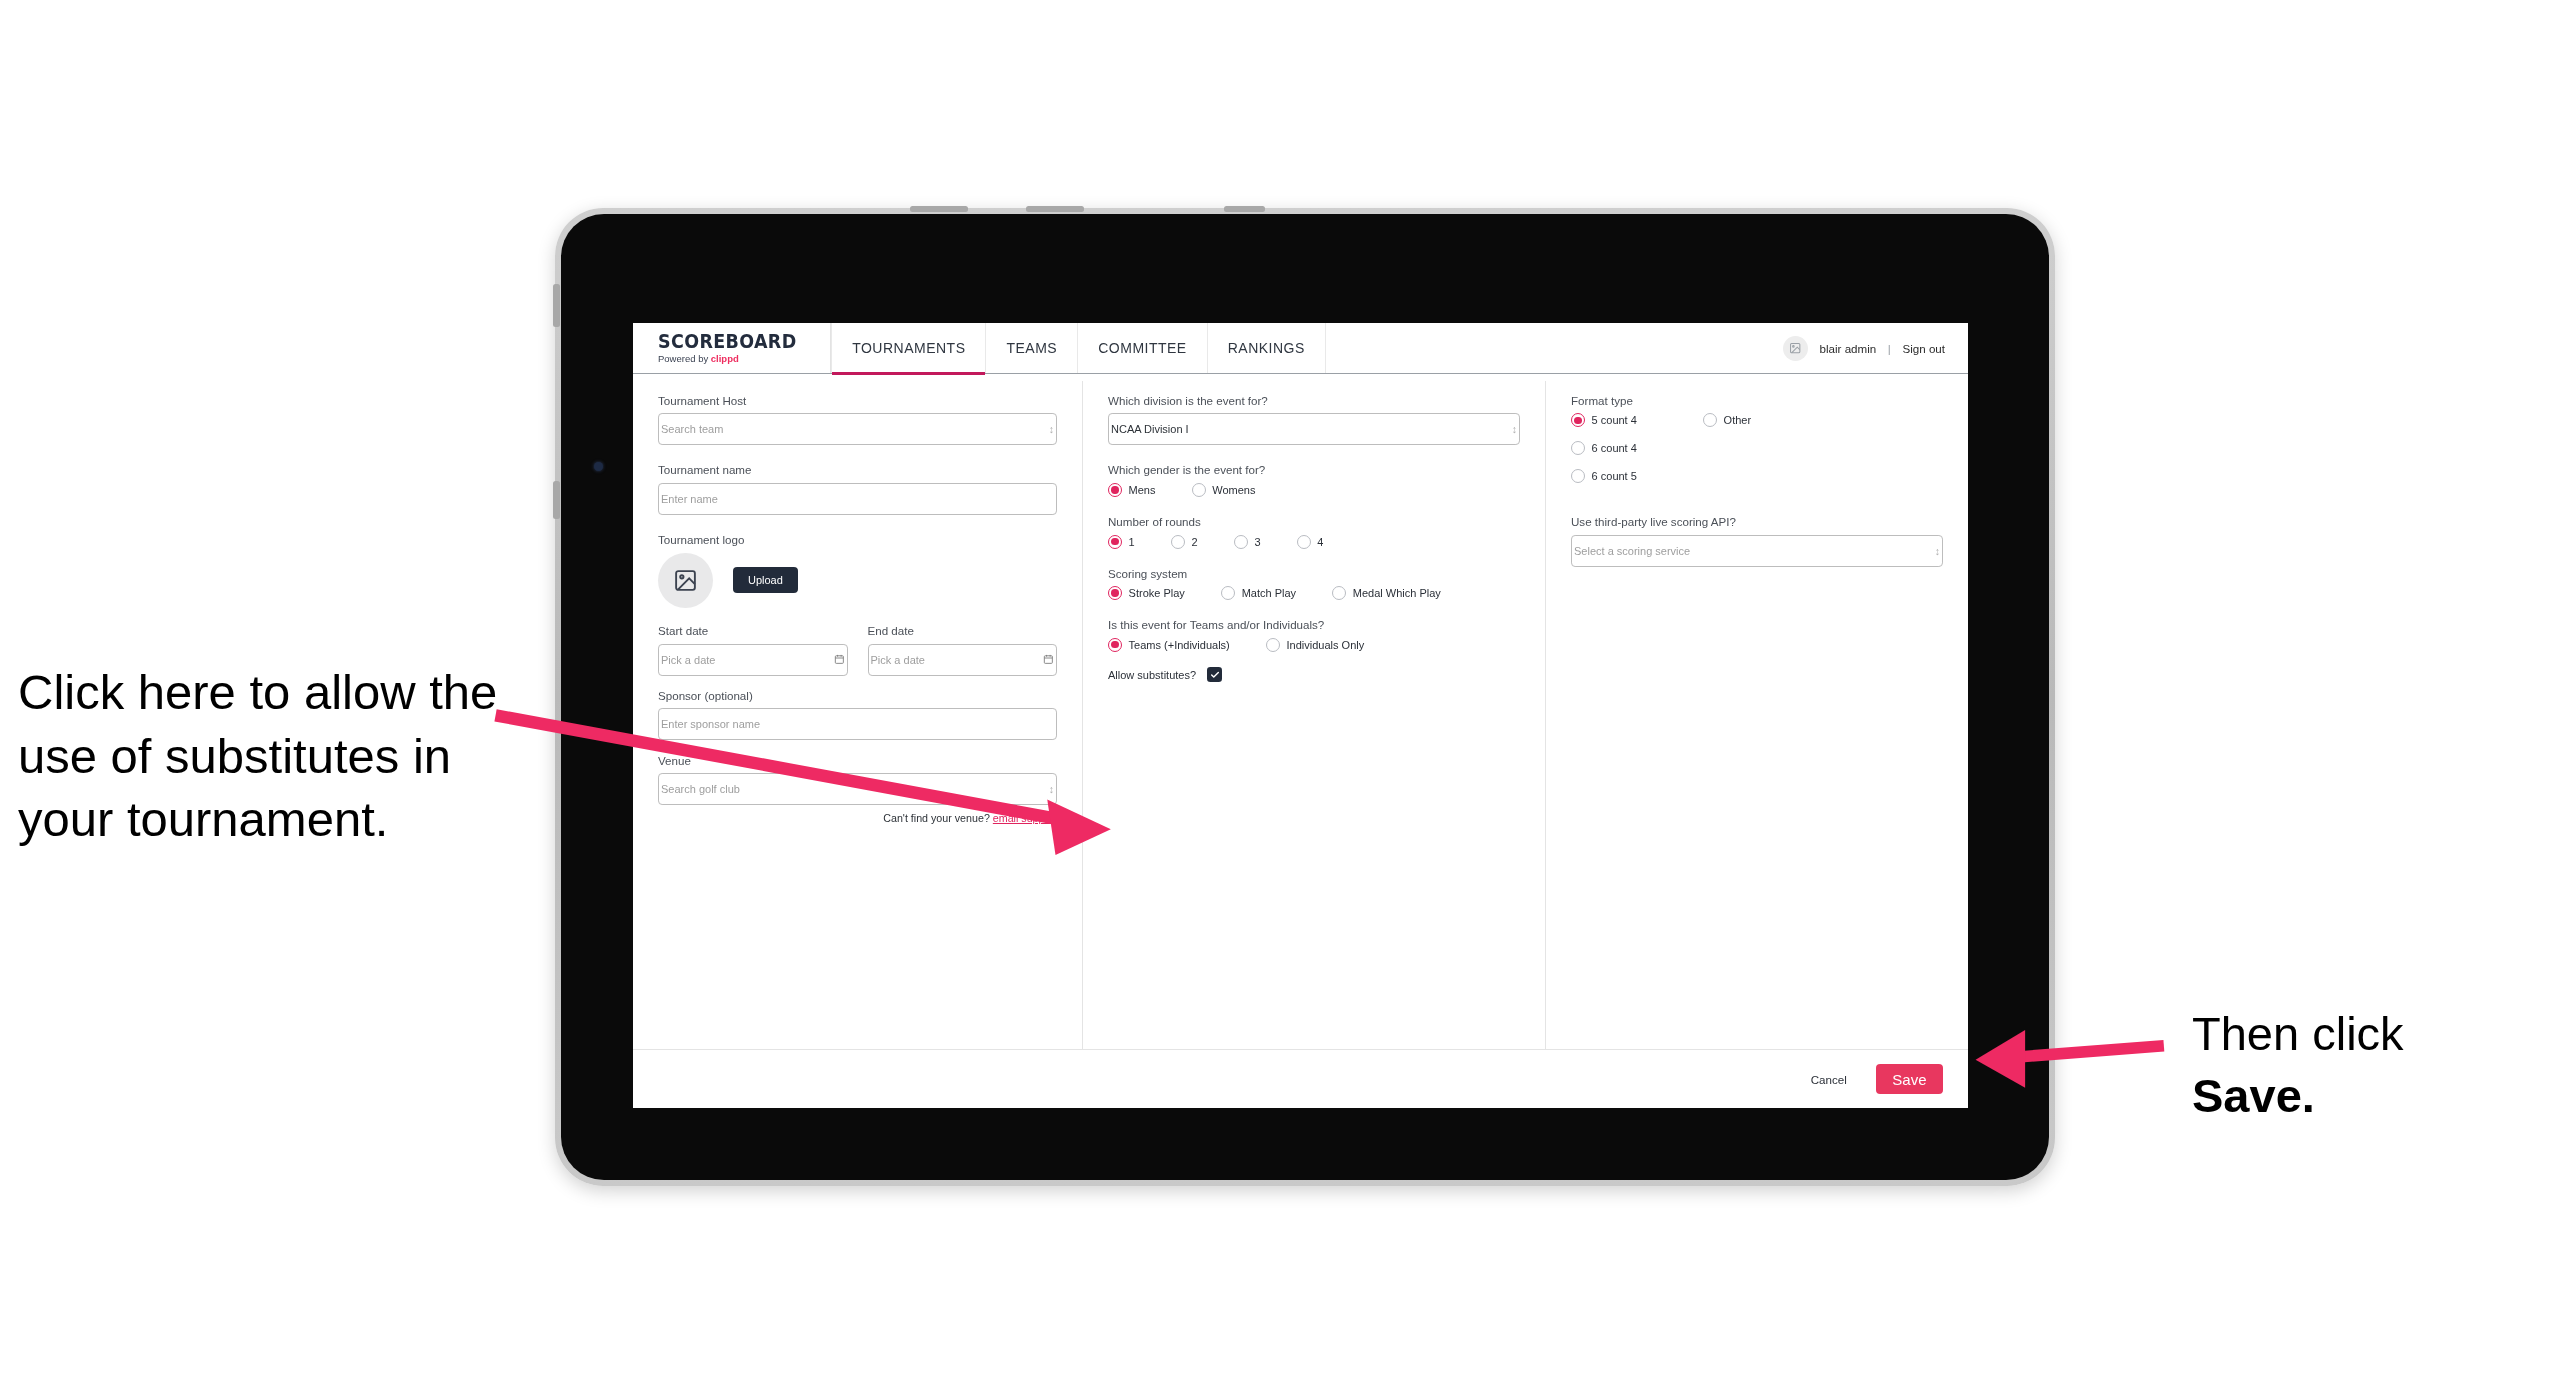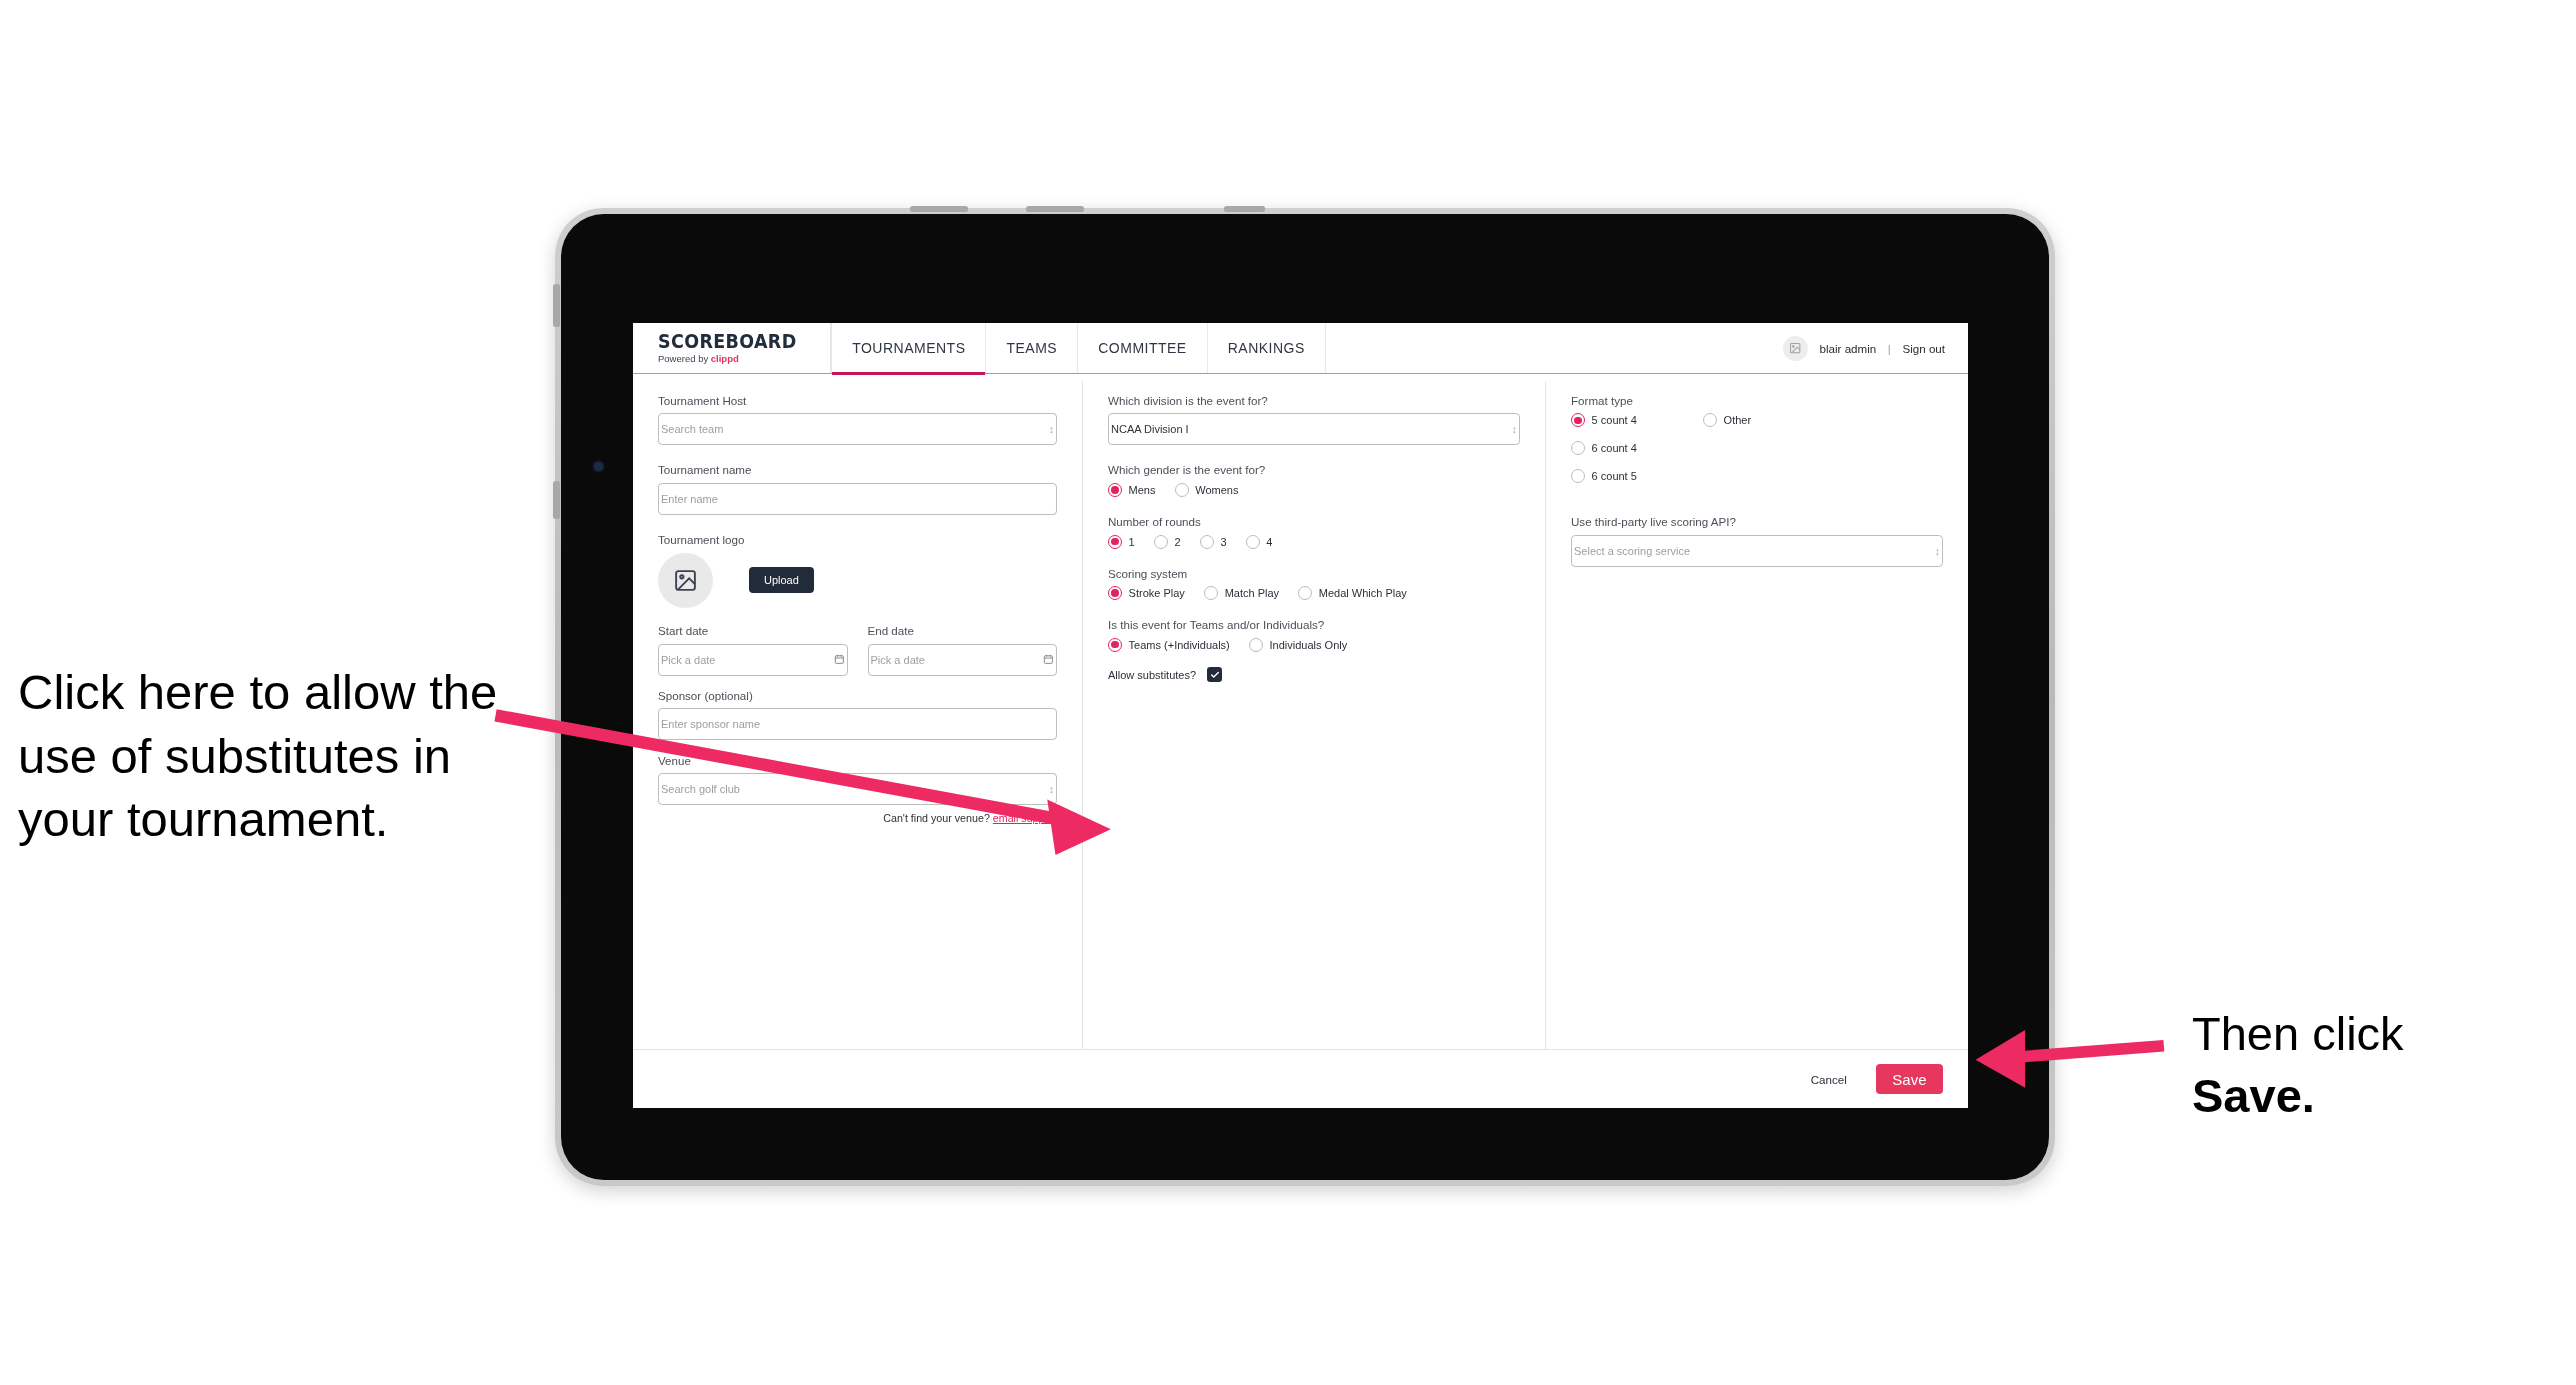--- a/index.html
+++ b/index.html
@@ -133,41 +133,41 @@
     cursor: text;
     gap: 33px;
   }
   .inp .ph { flex: 1; }
   .inp.sel { cursor: pointer; }
   .spin { color: #b0b0b0; font-size: 10.7px; line-height: 1; }
   .inp .val { color: #2d3238; }
   .cal-ico { color: #7c7c7c; display:flex; }
 
   
-  .logo-row { display: flex; align-items: center; gap: 36px; margin-top: 3.3px; }
+  .logo-row { display: flex; align-items: center; gap: 20px; margin-top: 3.3px; }
   .logo-circle {
     width: 55px; height: 55px; border-radius: 50%;
     background: #e9e9ea; display: flex; align-items: center; justify-content: center;
     color: #3c4350;
   }
   .upload-btn {
     background: #222b3a; color: #fff; font-size: 11px;
     padding: 7.4px 15px; border-radius: 4.1px; cursor: pointer;
   }
 
   .dates { display: flex; gap: 20px; margin-top: 16.5px; }
   .dates .dcol { flex: 1; }
 
   .venue-help {
     margin-top: 6.6px; text-align: right; font-size: 10.7px; color: #2d3238;
   }
   .venue-help a { color: #e0245e; text-decoration: underline; cursor: pointer; }
 
   
-  .radio-row { display: flex; align-items: center; gap: 6px; flex-wrap: wrap; margin-bottom: 3.3px; }
+  .radio-row { display: flex; align-items: center; gap: 23px; flex-wrap: wrap; margin-bottom: 3.3px; }
   .radio-opt { display: flex; align-items: center; gap: 6.6px; margin-right: 13.2px; cursor: pointer; }
   .radio {
     width: 14px; height: 14px; border-radius: 50%;
     border: 1.2px solid #b9bcc2; background: #fff;
     display: flex; align-items: center; justify-content: center; flex: none;
   }
   .radio.on { border-color: #e0245e; }
   .radio.on::after {
     content: ""; width: 7.4px; height: 7.4px; border-radius: 50%; background: #e0245e;
   }

